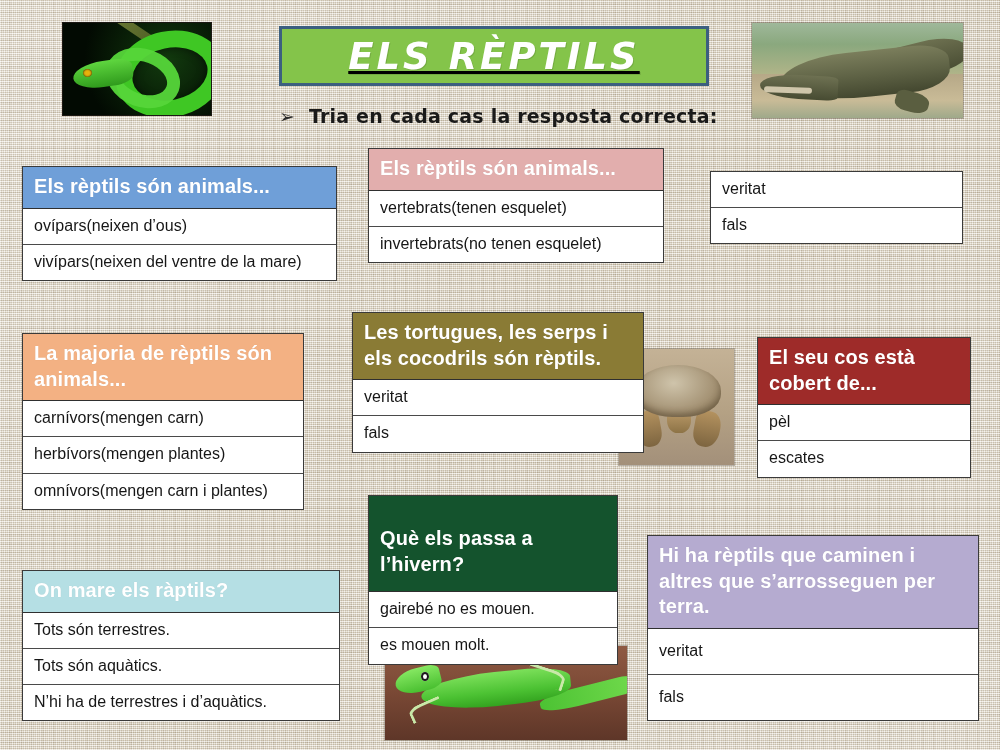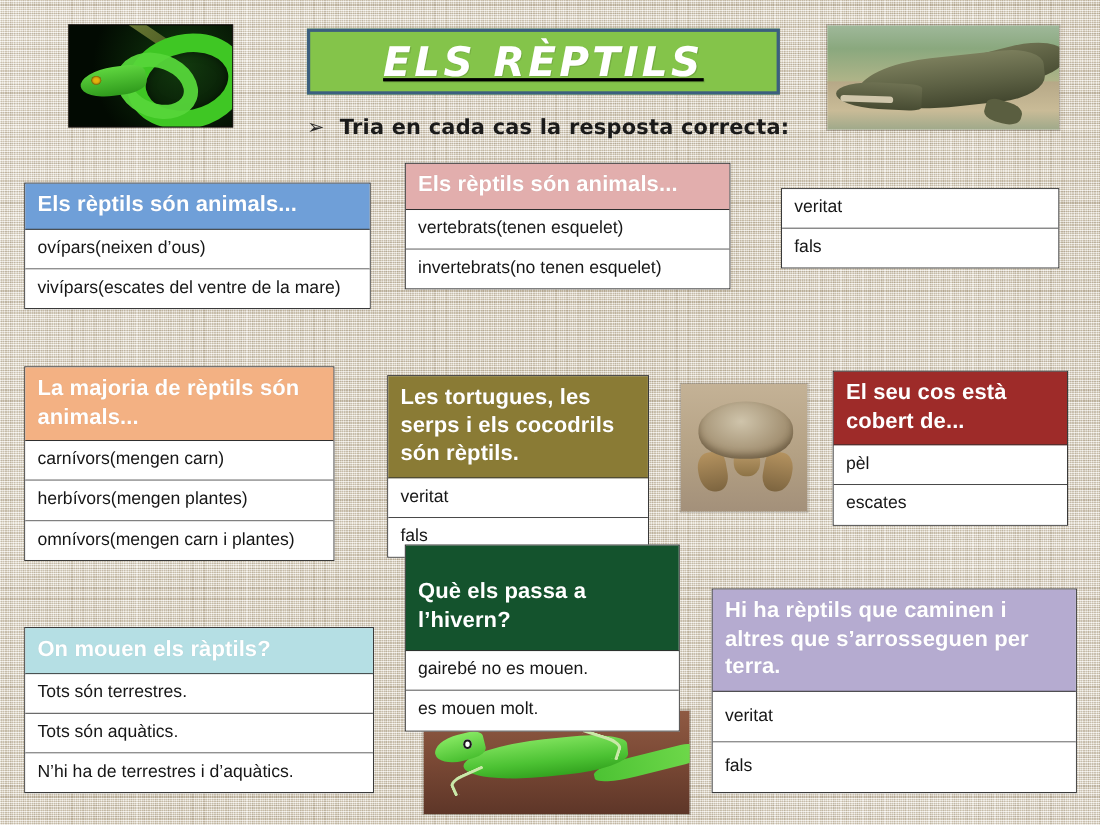--- a/index.html
+++ b/index.html
@@ -233,21 +233,21 @@
     background: #ffffff;
     border-bottom: 1px solid #4a4a4a;
   }
   .qopt:last-child { border-bottom: none; }
 
   
   #card-ovipars     { left: 22px;  top: 166px; width: 315px; }
   #card-vertebrats  { left: 368px; top: 148px; width: 296px; }
   #card-actius      { left: 710px; top: 171px; width: 253px; }
   #card-alimentacio { left: 22px;  top: 333px; width: 282px; }
-  #card-tortugues   { left: 352px; top: 341px; width: 238px; }
+  #card-tortugues   { left: 352px; top: 312px; width: 292px; }
   #card-cos         { left: 757px; top: 337px; width: 214px; }
   #card-hivern      { left: 368px; top: 495px; width: 250px; }
   #card-caminen     { left: 647px; top: 535px; width: 332px; }
   #card-viuen       { left: 22px;  top: 570px; width: 318px; }
 </style>
 </head>
 <body>
 
 <div class="stage">
 
@@ -293,21 +293,21 @@
     <div class="liz-body"></div>
     <div class="liz-head"></div>
     <div class="liz-eye"></div>
     <div class="liz-foot-f"></div>
     <div class="liz-foot-b"></div>
   </div>
 
   <div class="qcard" id="card-ovipars">
     <div class="qhead" style="background:#6f9fd8">Els rèptils són animals...</div>
     <div class="qopt">ovípars(neixen d’ous)</div>
-    <div class="qopt">vivípars(escates del ventre de la mare)</div>
+    <div class="qopt">vivípars(neixen del ventre de la mare)</div>
   </div>
 
   <div class="qcard" id="card-vertebrats">
     <div class="qhead" style="background:#e2aead">Els rèptils són animals...</div>
     <div class="qopt">vertebrats(tenen esquelet)</div>
     <div class="qopt">invertebrats(no tenen esquelet)</div>
   </div>
 
   <div class="qcard" id="card-actius">
     <div class="qopt">veritat</div>
@@ -339,19 +339,19 @@
     <div class="qopt">es mouen molt.</div>
   </div>
 
   <div class="qcard" id="card-caminen">
     <div class="qhead" style="background:#b5abd0">Hi ha rèptils que caminen i altres que s’arrosseguen per terra.</div>
     <div class="qopt" style="padding-top:12px;padding-bottom:13px">veritat</div>
     <div class="qopt" style="padding-top:12px;padding-bottom:13px">fals</div>
   </div>
 
   <div class="qcard" id="card-viuen">
-    <div class="qhead" style="background:#b5dfe4">On mouen els ràptils?</div>
+    <div class="qhead" style="background:#b5dfe4">On mare els ràptils?</div>
     <div class="qopt">Tots són terrestres.</div>
     <div class="qopt">Tots són aquàtics.</div>
     <div class="qopt">N’hi ha de terrestres i d’aquàtics.</div>
   </div>
 
 </div>
 
 </body></html>

